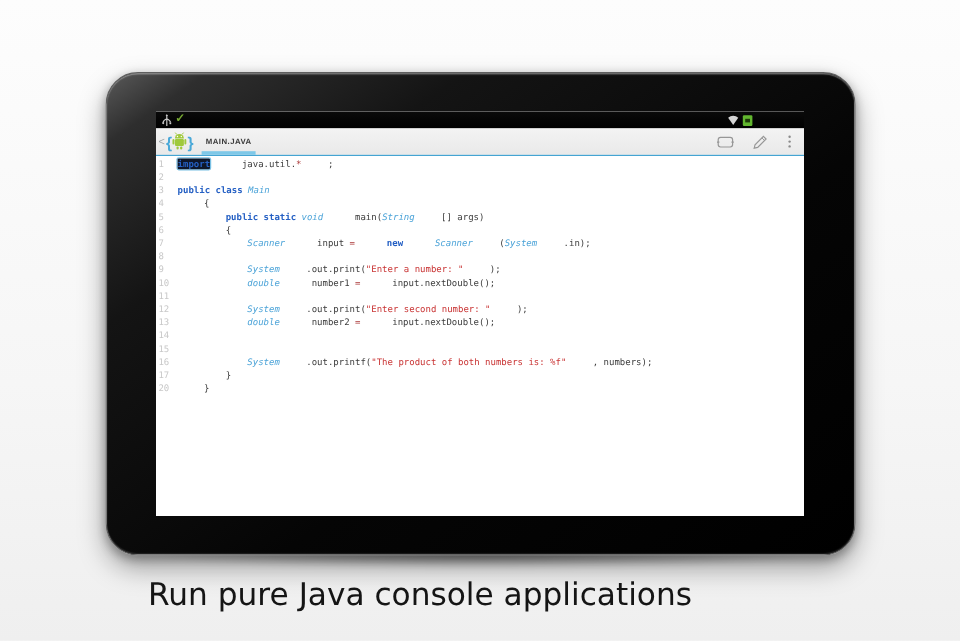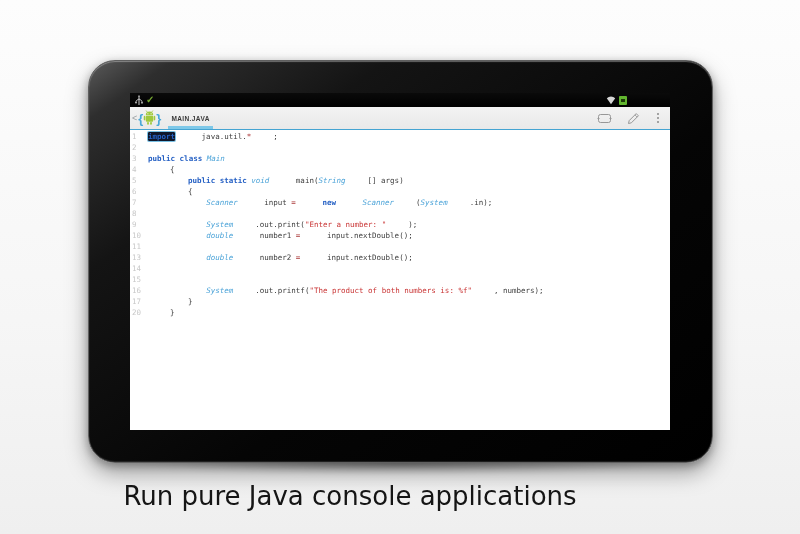--- a/index.html
+++ b/index.html
@@ -190,20 +190,24 @@
           </div>
           <div class="cl">
             <span class="ln">10</span>
             <span class="code"><span class="pl">        </span><span class="ty">double</span><span class="pl"> number1 </span><span class="op">=</span><span class="pl"> input.nextDouble();</span></span>
           </div>
           <div class="cl">
             <span class="ln">11</span>
             <span class="code"></span>
           </div>
           <div class="cl">
+            <span class="ln">12</span>
+            <span class="code"><span class="pl">        </span><span class="ty">System</span><span class="pl">.out.print(</span><span class="st">"Enter second number: "</span><span class="pl">);</span></span>
+          </div>
+          <div class="cl">
             <span class="ln">13</span>
             <span class="code"><span class="pl">        </span><span class="ty">double</span><span class="pl"> number2 </span><span class="op">=</span><span class="pl"> input.nextDouble();</span></span>
           </div>
           <div class="cl">
             <span class="ln">14</span>
             <span class="code"></span>
           </div>
           <div class="cl">
             <span class="ln">15</span>
           </div>

